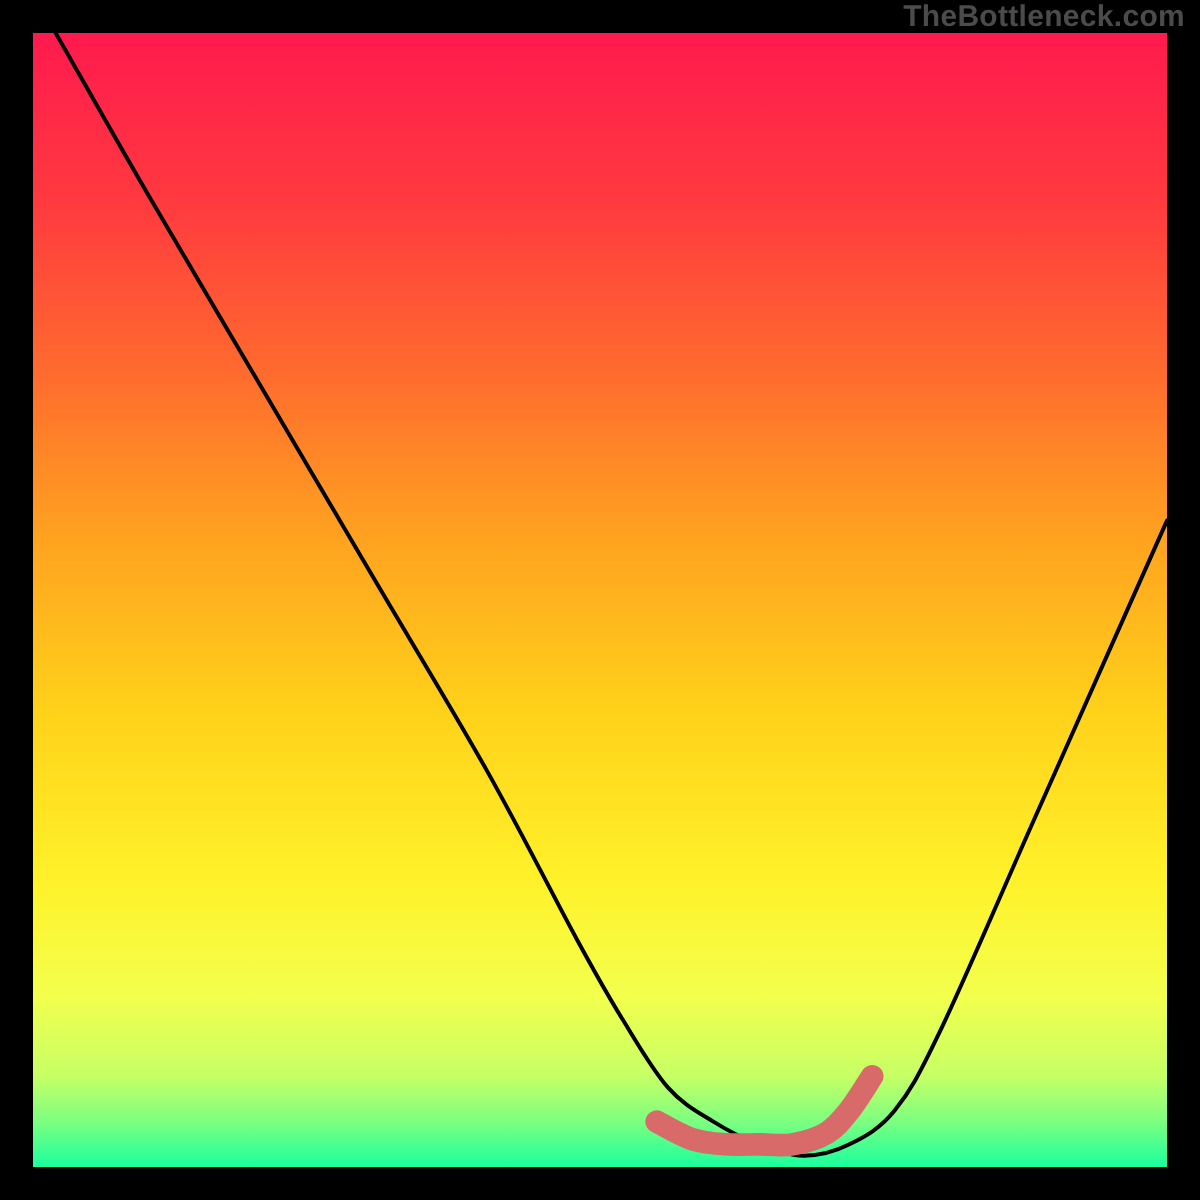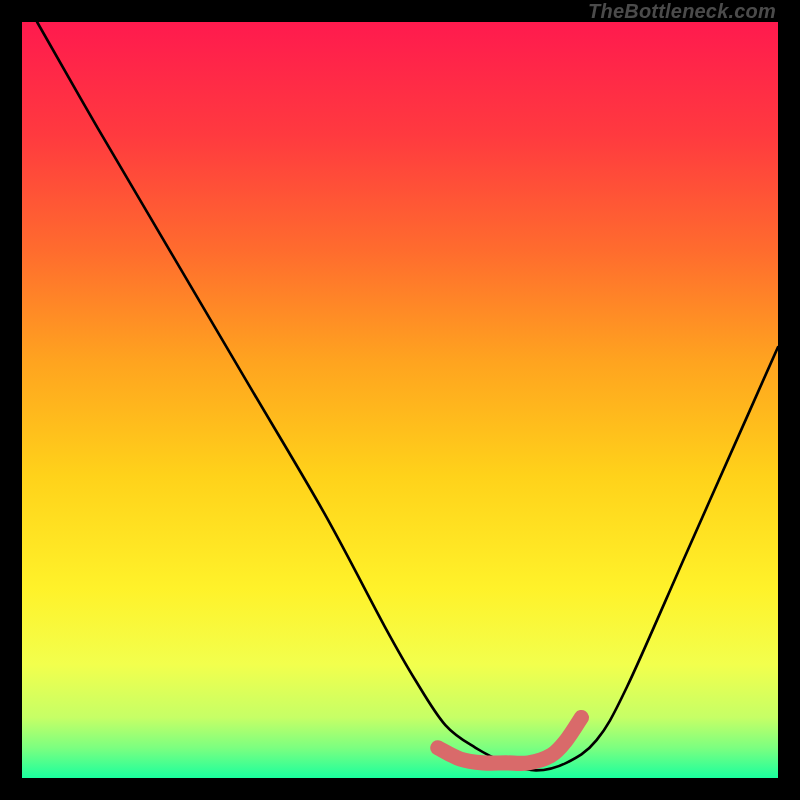--- a/index.html
+++ b/index.html
@@ -20,27 +20,26 @@
   }
   .gradient {
     position: absolute;
     left: 0; top: 0;
     width: 100%;
     height: 100%;
   }
   .watermark {
     position: absolute;
     top: 0px;
-    right: 24px;
+    right: 10px;
     font-family: Arial, Helvetica, sans-serif;
     font-size: 20px;
     font-weight: bold;
     color: #4b4b4b;
     letter-spacing: 0.2px;
-    font-style: italic;
   }
   svg.overlay {
     position: absolute;
     left: 0; top: 0;
     width: 100%;
     height: 100%;
   }
 </style>
 </head>
 <body>

